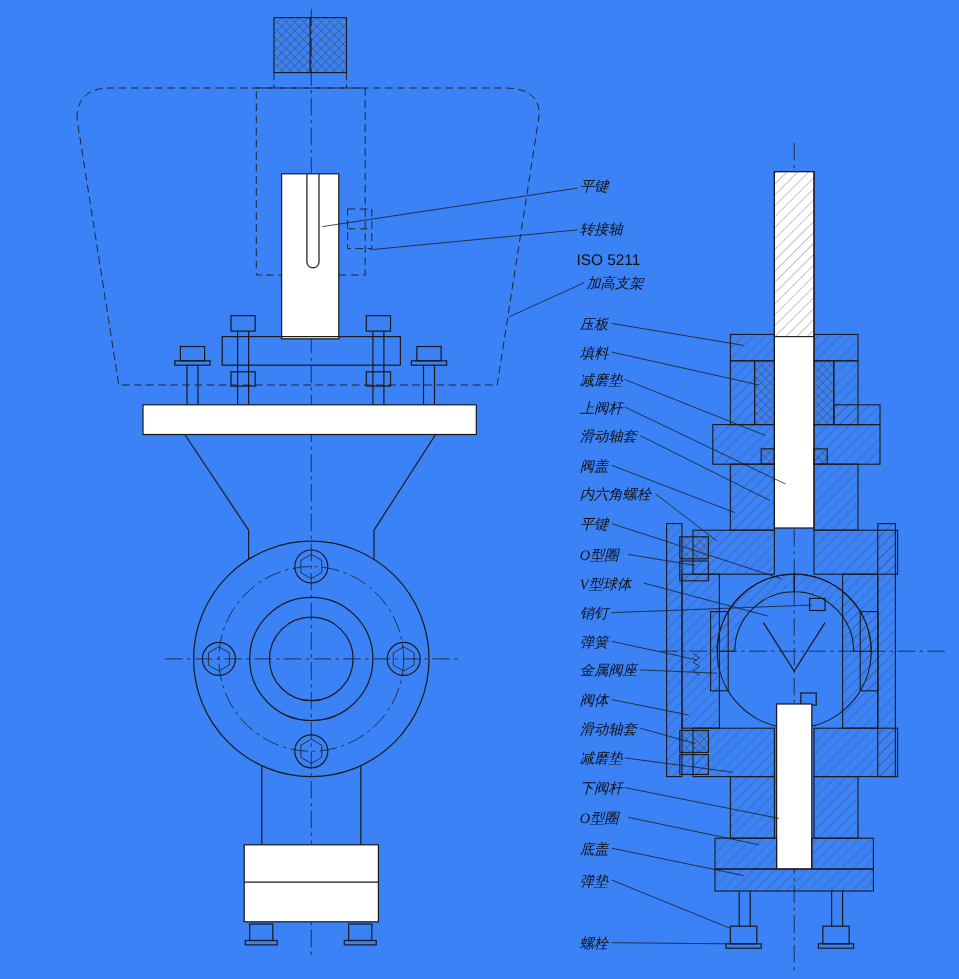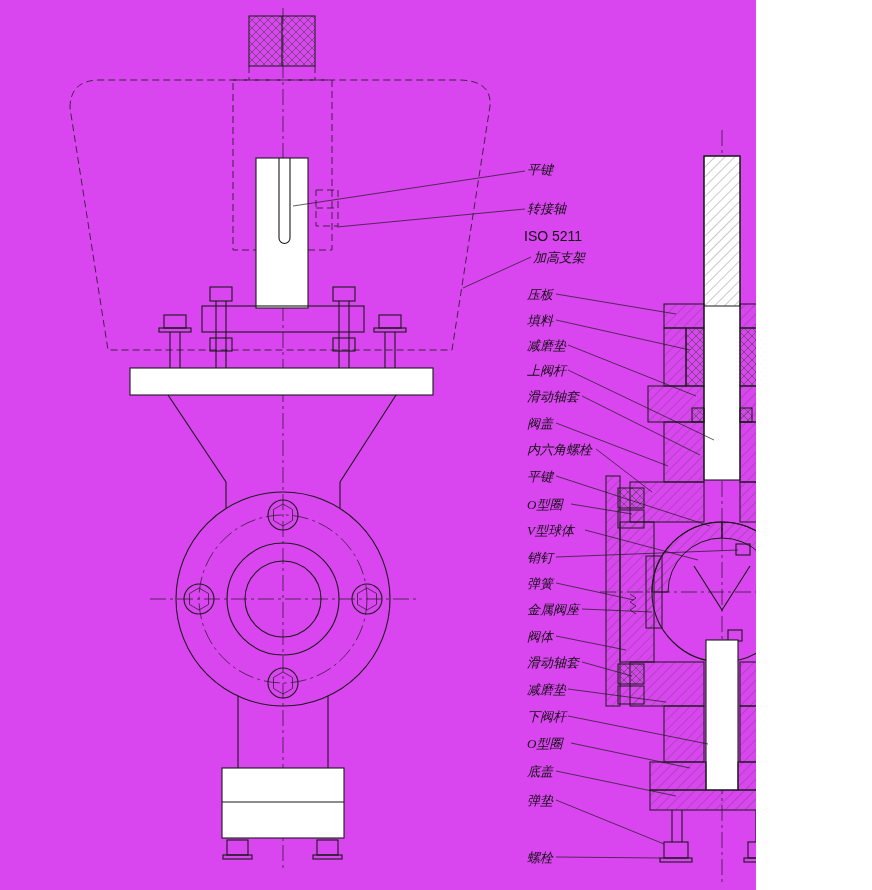--- a/index.html
+++ b/index.html
@@ -1,16 +1,16 @@
 <!DOCTYPE html>
 <html><head>
 <meta charset="utf-8">
 <style>
   html,body{margin:0;padding:0;background:#ffffff;}
-  .canvas{position:relative;width:756px;height:890px;background:#d946ef;overflow:hidden;}
+  .canvas{position:relative;width:872px;height:890px;background:#3b82f6;overflow:hidden;}
   svg{display:block;}
   .lbl{font-family:"Liberation Serif","DejaVu Serif",serif;font-style:italic;font-size:13px;fill:#111;}
   .lbl-latin{font-family:"Liberation Sans","DejaVu Sans",sans-serif;font-style:normal;font-size:14px;fill:#111;}
   .s{stroke:#1a1a1a;fill:none;stroke-width:1.1;}
   .thin{stroke:#1a1a1a;fill:none;stroke-width:0.7;}
   .dash{stroke:#1a1a1a;fill:none;stroke-width:0.8;stroke-dasharray:7 4;}
   .cline{stroke:#1a1a1a;fill:none;stroke-width:0.7;stroke-dasharray:16 4 3 4;}
   .leader{stroke:#1a1a1a;fill:none;stroke-width:0.7;}
   .h{fill:url(#h1);stroke:#1a1a1a;stroke-width:1;}
   .x{fill:url(#x1);stroke:#1a1a1a;stroke-width:1;}

